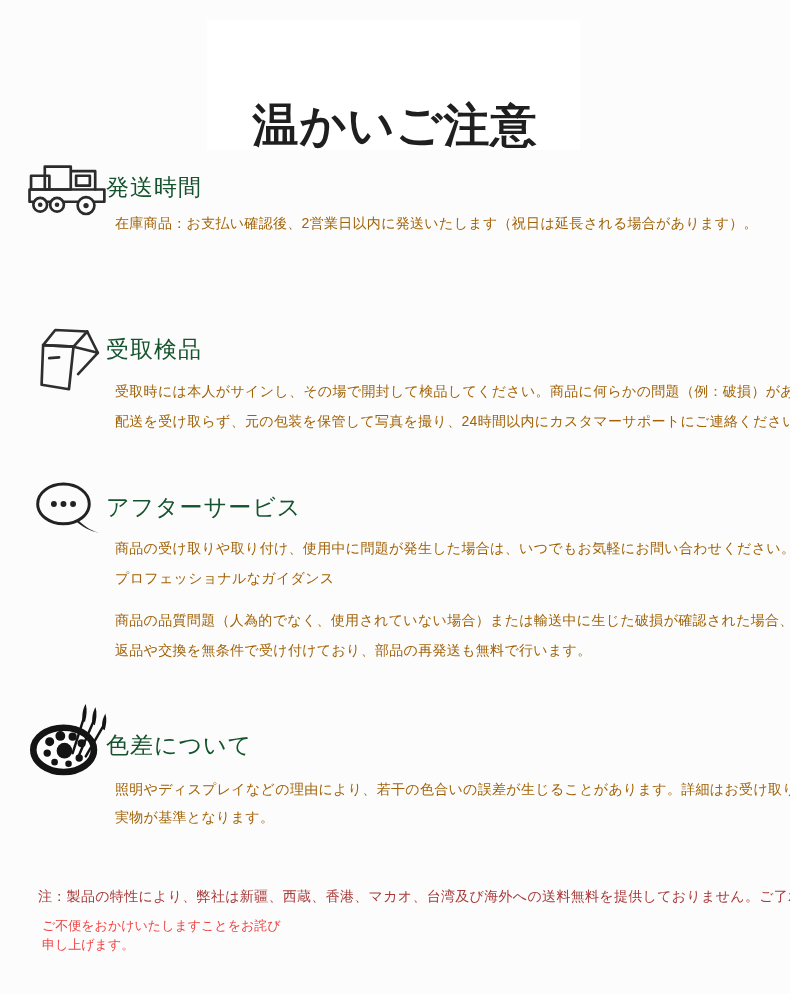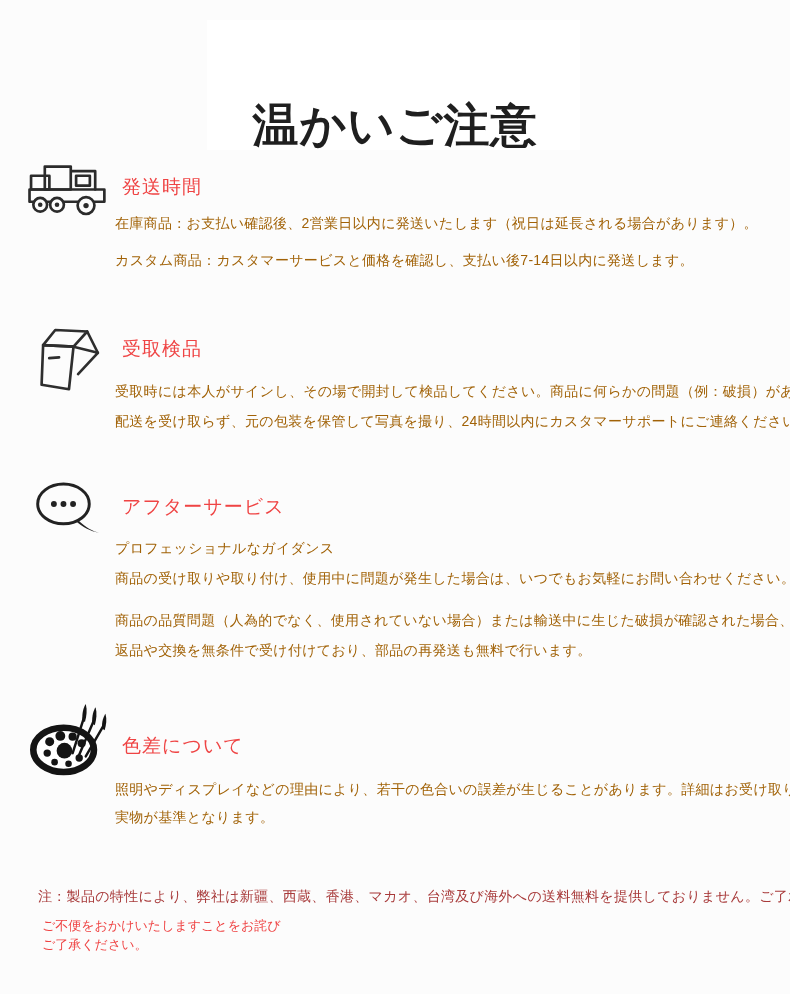--- a/index.html
+++ b/index.html
@@ -18,22 +18,22 @@
   .main-title{
     position:absolute;top:66px;left:0;width:790px;
     text-align:center;
     font-size:46px;line-height:56px;font-weight:700;
     color:#1f1f1f;letter-spacing:1px;
     white-space:nowrap;
   }
   .sec{position:absolute;left:0;width:790px;}
   .sec .icon{position:absolute;display:block;}
   .sec .head{
-    position:absolute;left:122px;
-    font-size:19px;line-height:30px;font-weight:400;color:#ef4444;
+    position:absolute;left:106px;
+    font-size:23px;line-height:30px;font-weight:400;color:#14532d;
     letter-spacing:1px;white-space:nowrap;
   }
   .sec .body{position:absolute;left:115px;width:675px;}
   .sec .body p{
     margin:0 0 17px;font-size:14px;line-height:20px;color:#a16207;
     letter-spacing:.3px;white-space:nowrap;
   }
   .sec1{top:156px;}
   .sec1 .icon{left:28px;top:0;width:84px;height:64px;}
   .sec1 .head{top:16px;}
@@ -85,21 +85,20 @@
         <circle cx="16" cy="62" r="3" fill="#2b2b2b" stroke="none"></circle>
         <circle cx="38" cy="62" r="9" fill="#fcfcfc"></circle>
         <circle cx="38" cy="62" r="3" fill="#2b2b2b" stroke="none"></circle>
         <circle cx="76" cy="63" r="11" fill="#fcfcfc"></circle>
         <circle cx="76" cy="63" r="3.5" fill="#2b2b2b" stroke="none"></circle>
       </svg>
     </span>
     <div class="head">発送時間</div>
     <div class="body">
       <p>在庫商品：お支払い確認後、2営業日以内に発送いたします（祝日は延長される場合があります）。</p>
-      <p>カスタム商品：カスタマーサービスと価格を確認し、支払い後7-14日以内に発送します。</p>
     </div>
   </section>
 
   <section class="sec sec2">
     <span class="icon">
       <svg viewBox="0 0 100 95" fill="none" stroke="#2e2e2e" stroke-width="3.5" stroke-linejoin="round" stroke-linecap="round">
         <path d="M12,28 L28,8 L70,10 L52,30 Z"></path>
         <path d="M12,28 L10,80 L46,86 L52,30 Z"></path>
         <path d="M20,45 L33,44"></path>
         <path d="M52,30 L84,38 L58,66"></path>
@@ -118,22 +117,22 @@
       <svg viewBox="0 0 95 75" fill="none" stroke="#222" stroke-width="4" stroke-linejoin="round" stroke-linecap="round">
         <ellipse cx="40" cy="32" rx="35" ry="27"></ellipse>
         <circle cx="27" cy="32" r="4" fill="#222" stroke="none"></circle>
         <circle cx="40" cy="32" r="4" fill="#222" stroke="none"></circle>
         <circle cx="53" cy="32" r="4" fill="#222" stroke="none"></circle>
         <path d="M60,54 C70,64 80,69 88,71 C77,69 66,63 58,56 Z" fill="#222" stroke="none"></path>
       </svg>
     </span>
     <div class="head">アフターサービス</div>
     <div class="body">
+      <p>商品の受け取りや取り付け、使用中に問題が発生した場合は、いつでもお気軽にお問い合わせください。</p>
       <p>プロフェッショナルなガイダンス</p>
-      <p>商品の受け取りや取り付け、使用中に問題が発生した場合は、いつでもお気軽にお問い合わせください。</p>
       <p class="gap">商品の品質問題（人為的でなく、使用されていない場合）または輸送中に生じた破損が確認された場合、</p>
       <p>返品や交換を無条件で受け付けており、部品の再発送も無料で行います。</p>
     </div>
   </section>
 
   <section class="sec sec4">
     <span class="icon">
       <svg viewBox="0 0 100 92">
         <ellipse cx="41" cy="58" rx="37" ry="27" fill="#ffffff" stroke="#141414" stroke-width="8"></ellipse>
         <circle cx="24" cy="48" r="5.5" fill="#141414"></circle>
@@ -158,16 +157,16 @@
     <div class="head">色差について</div>
     <div class="body">
       <p>照明やディスプレイなどの理由により、若干の色合いの誤差が生じることがあります。詳細はお受け取りの商品にて</p>
       <p>実物が基準となります。</p>
     </div>
   </section>
 
   <div class="footer-note">注：製品の特性により、弊社は新疆、西蔵、香港、マカオ、台湾及び海外への送料無料を提供しておりません。ご了承ください。</div>
   <div class="apology">
     <div>ご不便をおかけいたしますことをお詫び</div>
-    <div>ご了承ください。</div>
+    <div>申し上げます。</div>
   </div>
 
 </div>
 
 </body></html>

